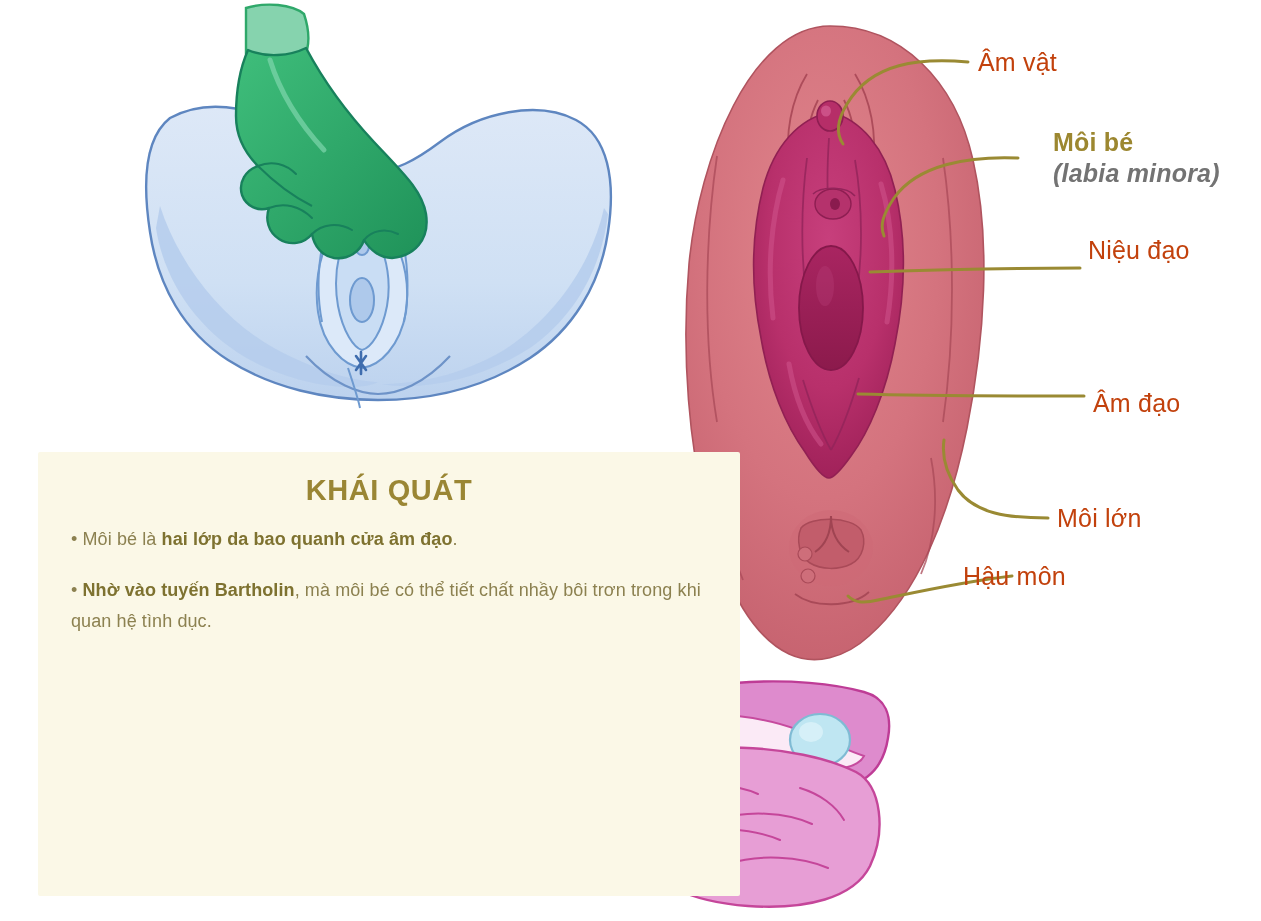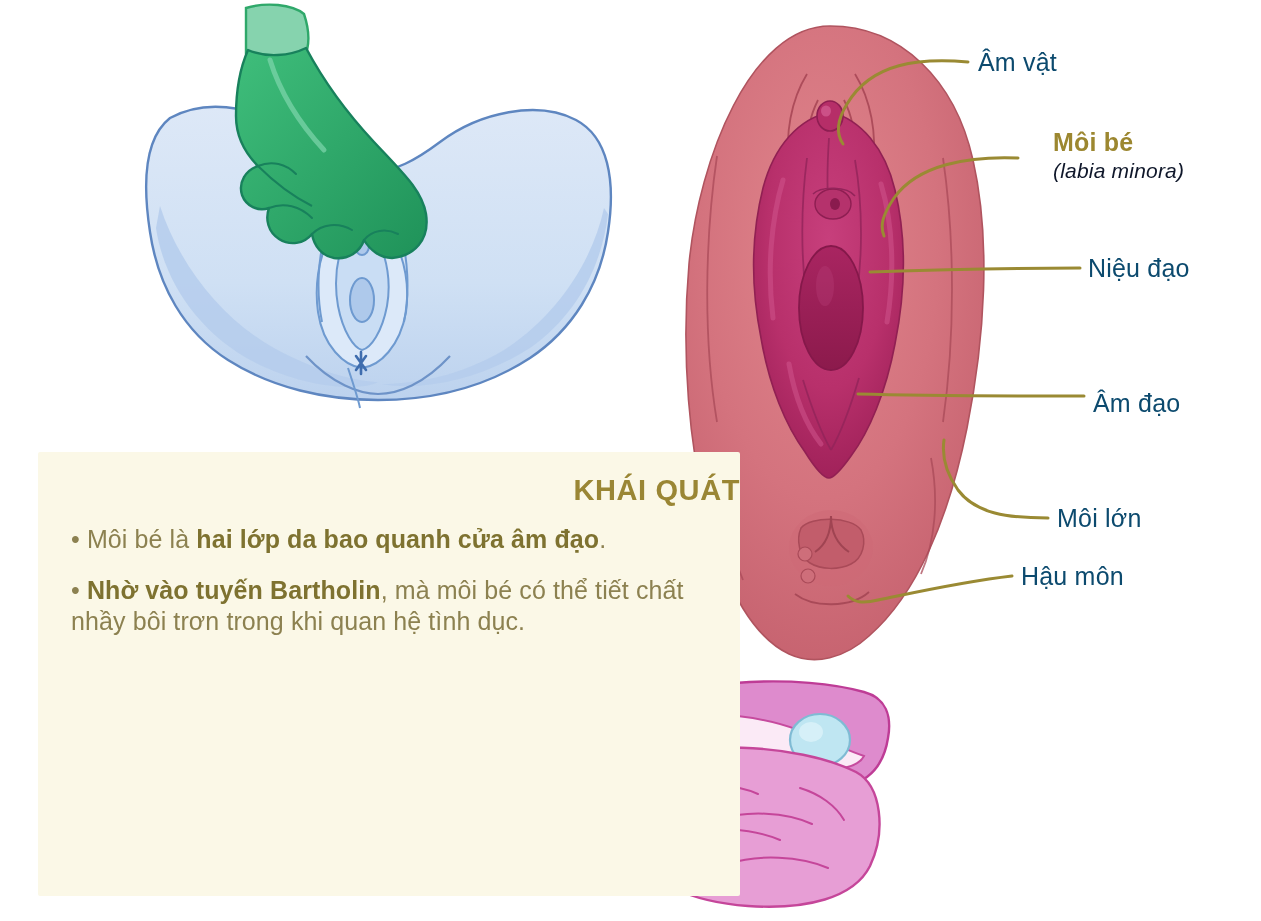--- a/index.html
+++ b/index.html
@@ -15,53 +15,53 @@
 
   
   .info-panel{
     position:absolute;
     left:38px;top:452px;width:702px;height:444px;
     background:#FBF8E7;
     border-radius:2px;
   }
   .panel-title{
     position:absolute;left:0;top:22px;width:100%;
-    text-align:right;
+    text-align:center;
     font-size:29px;font-weight:bold;
     letter-spacing:.6px;
     color:#9A8634;
   }
   .bullets{
     position:absolute;left:33px;top:72px;width:630px;
   }
   .bullet{
-    font-size:25px;
+    font-size:18px;
     line-height:31px;
     color:#8C8150;
     margin-bottom:20px;
     letter-spacing:.1px;
   }
   .bullet b{color:#7E7230;font-weight:bold;}
   .bullet.last{margin-bottom:13px;}
 
   
   .label{
     position:absolute;
-    color:#0c4a6e;
+    color:#c2410c;
     font-size:25px;
     white-space:nowrap;
     letter-spacing:.2px;
   }
   .label.bold{font-weight:bold;color:#9C8730;}
   .label .sub{
     display:block;
-    font-size:21px;
+    font-size:25px;
     font-style:italic;
-    font-weight:normal;
-    color:#0f172a;
+    font-weight:bold;
+    color:#737373;
     text-align:center;
     margin-top:2px;
   }
 
   .leader{position:absolute;left:0;top:0;width:1261px;height:921px;pointer-events:none;}
 
   
   .illus{position:absolute;}
   #illus-exam{left:60px;top:0px;width:580px;height:440px;}
   #illus-anatomy{left:655px;top:8px;width:350px;height:680px;}
@@ -254,24 +254,24 @@
       <path d="M1080 268 C 1010 268, 930 270, 870 272"></path>
       <path d="M1084 396 C 1010 396, 930 396, 858 394"></path>
       <path d="M1048 518 C 1008 518, 976 514, 958 490 C 944 470, 942 454, 944 440"></path>
       <path d="M1012 576 C 960 582, 908 594, 878 600 C 862 604, 854 602, 848 596"></path>
     </g>
   </svg>
 
   <div id="labels-root">
       <div class="label" style="left: 978px; top: 48px;"><span>Âm vật</span></div>
       <div class="label bold" style="left: 1027px; top: 128px; margin-left: 26px;"><span>Môi bé</span><span class="sub">(labia minora)</span></div>
-      <div class="label" style="left: 1088px; top: 254px;"><span>Niệu đạo</span></div>
+      <div class="label" style="left: 1088px; top: 236px;"><span>Niệu đạo</span></div>
       <div class="label" style="left: 1093px; top: 389px;"><span>Âm đạo</span></div>
       <div class="label" style="left: 1057px; top: 504px;"><span>Môi lớn</span></div>
-      <div class="label" style="left: 1021px; top: 562px;"><span>Hậu môn</span></div>
+      <div class="label" style="left: 963px; top: 562px;"><span>Hậu môn</span></div>
     </div>
 
   <div class="info-panel">
     <div class="panel-title">KHÁI QUÁT</div>
     <div class="bullets" id="bullets-root">
         <div class="bullet"><span>• Môi bé là </span><b>hai lớp da bao quanh cửa âm đạo</b><span>.</span></div>
         <div class="bullet last"><span>• </span><b>Nhờ vào tuyến Bartholin</b><span>, mà môi bé có thể tiết chất nhầy bôi trơn trong khi quan hệ tình dục.</span></div>
       </div>
   </div>
 

